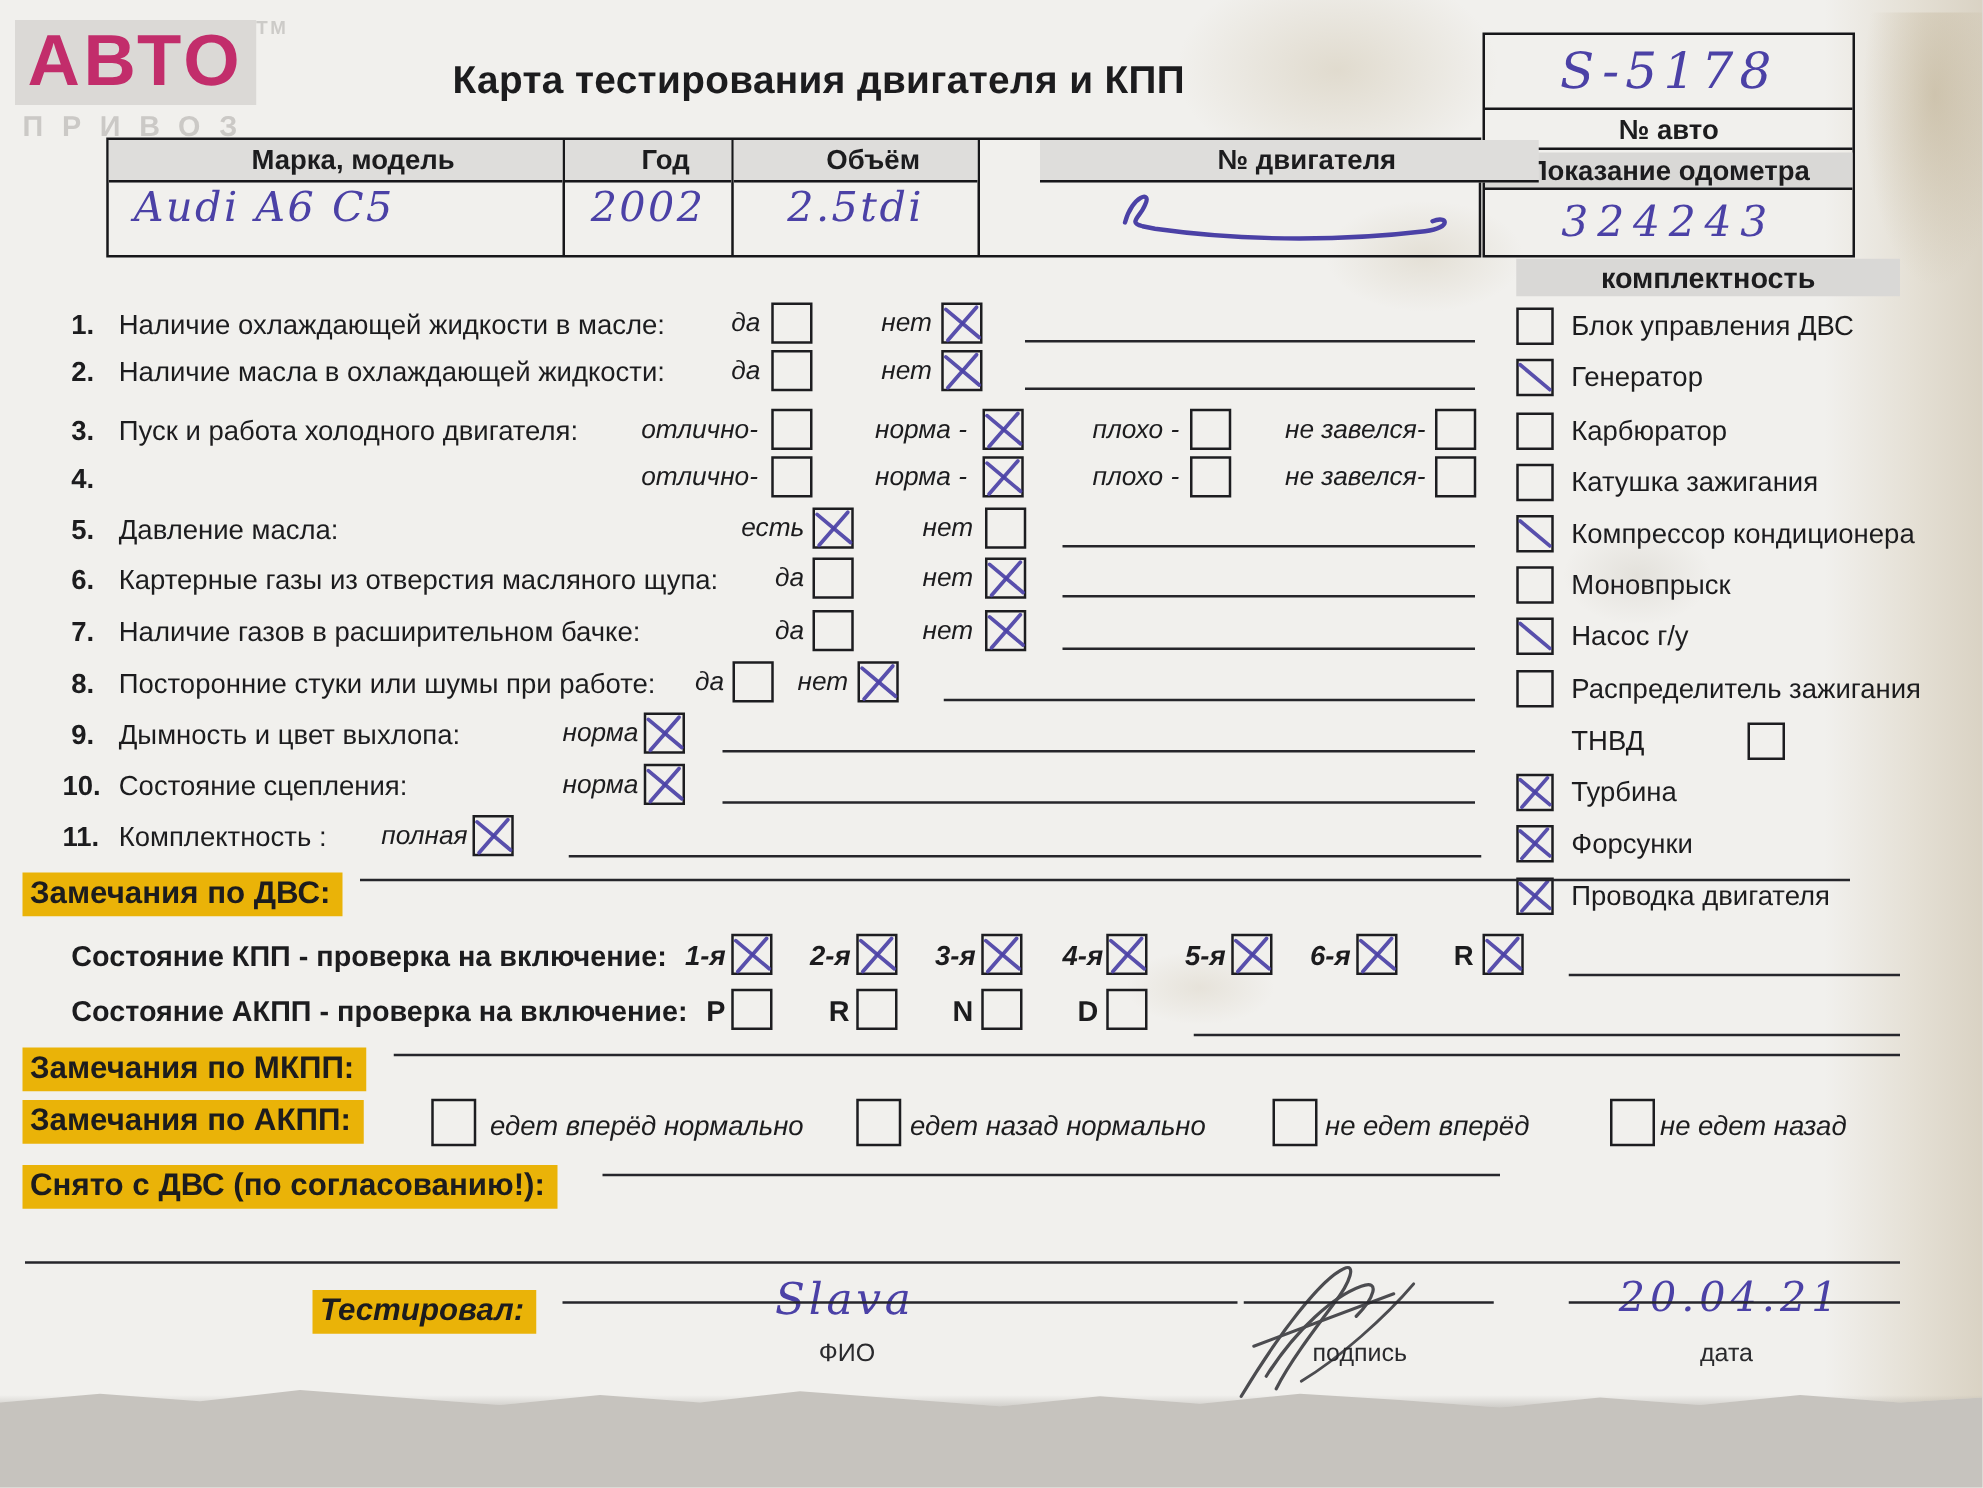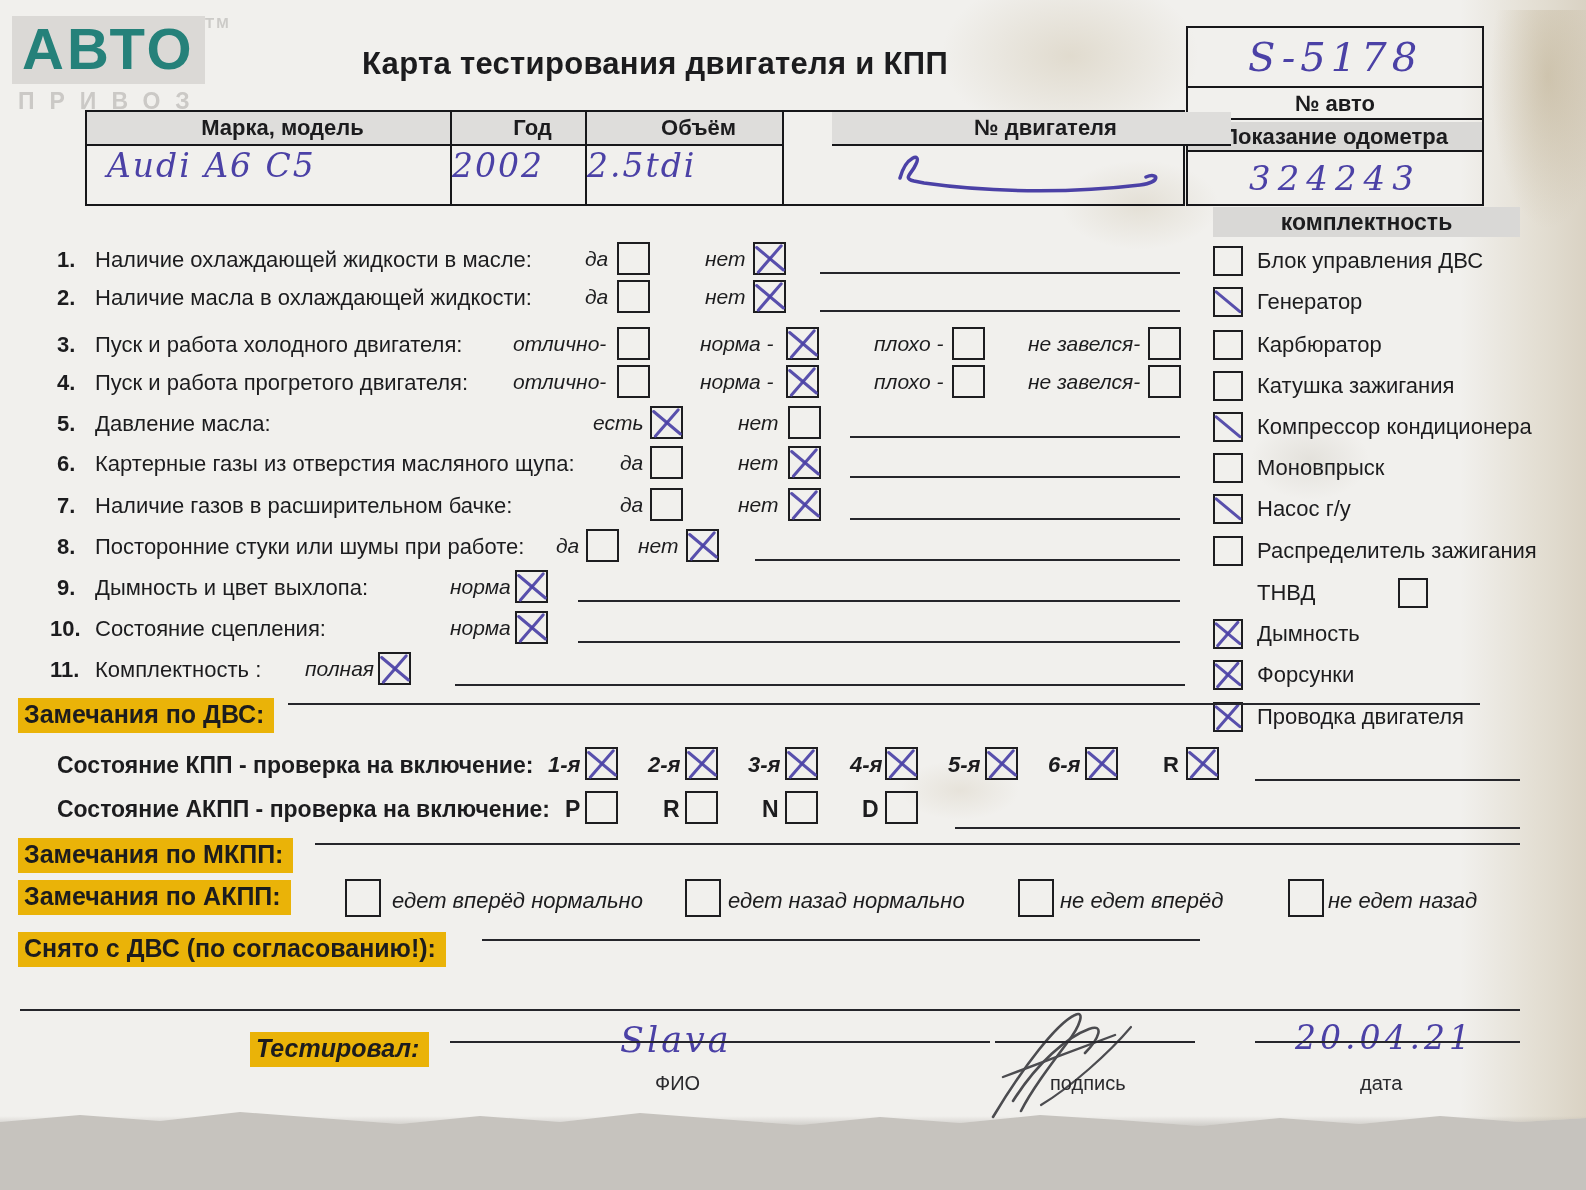--- a/index.html
+++ b/index.html
@@ -10,35 +10,35 @@
   }
   .paper{
     position:absolute;left:0;top:0;width:1586px;height:1128px;background:#f1f0ed;
     clip-path:polygon(0 0,1586px 0,1586px 1118px,1520px 1122px,1440px 1116px,1360px 1124px,1280px 1118px,1200px 1126px,1120px 1120px,1040px 1115px,960px 1123px,880px 1117px,800px 1125px,720px 1119px,640px 1113px,560px 1122px,480px 1116px,400px 1124px,320px 1118px,240px 1112px,160px 1121px,80px 1115px,0 1122px);
   }
   .paper::after{content:"";position:absolute;left:0;right:0;bottom:0;height:12px;
     background:linear-gradient(transparent,rgba(120,115,108,.35));}
   .stain{position:absolute;pointer-events:none;}
   
   .logo{position:absolute;left:12px;top:16px;opacity:.9;}
-  .logo-block{display:inline-block;background:#d9d7d4;color:#0f766e;font-weight:bold;
+  .logo-block{display:inline-block;background:#d9d7d4;color:#be185d;font-weight:bold;
     font-size:58px;line-height:62px;padding:2px 10px 4px 10px;letter-spacing:3px;}
   .logo-tm{position:absolute;right:-26px;top:-2px;color:#c9c7c4;font-size:15px;font-weight:bold;letter-spacing:2px;}
   .logo-sub{margin-top:4px;color:#c7c5c2;font-size:23px;font-weight:bold;letter-spacing:15px;padding-left:6px;}
   
   .title{position:absolute;left:315px;top:46px;width:680px;text-align:center;
     font-size:31px;font-weight:bold;letter-spacing:.3px;}
   
   .hw{font-family:"DejaVu Serif",serif;font-style:italic;color:#4b41a6;}
   
   .vtable{position:absolute;left:85px;top:110px;width:1096px;height:92px;border:2.5px solid #17171a;}
   .vcell{position:absolute;box-sizing:border-box;border-right:2.5px solid #17171a;height:100%;}
   .vhead{position:absolute;left:0;right:0;top:0;height:32px;background:#dedddb;
     border-bottom:2.5px solid #17171a;font-weight:bold;font-size:22px;text-align:center;line-height:32px;padding-left:28px;}
-  .vval{position:absolute;left:0;right:0;top:34px;font-size:33px;letter-spacing:2px;}
+  .vval{position:absolute;left:0;right:0;top:34px;text-align:center;font-size:33px;letter-spacing:2px;}
   
   .refbox{position:absolute;left:1186px;top:26px;width:294px;height:176px;border:2.5px solid #17171a;}
   .refrow{position:absolute;left:0;right:0;box-sizing:border-box;}
   
   .comp-head{position:absolute;left:1213px;top:207px;width:307px;height:30px;background:#d9d8d6;
     font-weight:bold;font-size:23px;text-align:center;line-height:30px;}
   .comp-item-label{position:absolute;left:44px;top:2px;font-size:22px;white-space:nowrap;}
   .comp-item{position:absolute;left:1213px;width:370px;height:34px;}
   
   .cb{box-sizing:border-box;position:absolute;width:33px;height:33px;border:2.5px solid #1d1d20;}
@@ -148,21 +148,21 @@
   <div class="comp-item" style="top:536px;">
       <span class="cb small"></span>
       <span class="comp-item-label">Распределитель зажигания</span>
     </div>
   <div class="comp-item" style="top:578px;text-align:center;">
       <span class="cb small"></span>
       <span class="comp-item-label">ТНВД</span>
     </div>
   <div class="comp-item" style="top:619px;">
       <span class="cb small checked"></span>
-      <span class="comp-item-label">Дымность</span>
+      <span class="comp-item-label">Турбина</span>
     </div>
   <div class="comp-item" style="top:660px;">
       <span class="cb small checked"></span>
       <span class="comp-item-label">Форсунки</span>
     </div>
   <div class="comp-item" style="top:702px;">
       <span class="cb small checked"></span>
       <span class="comp-item-label">Проводка двигателя</span>
     </div>
 
@@ -194,21 +194,20 @@
     <span class="olab" style="left:700px;">норма -</span>
     <span class="cb checked" style="left:786px;"></span>
     <span class="olab" style="left:874px;">плохо -</span>
     <span class="cb" style="left:952px;"></span>
     <span class="olab" style="left:1028px;">не завелся-</span>
     <span class="cb" style="left:1148px;"></span>
   </div>
 
   <div class="qrow" style="top:370px;">
     <span class="qnum">4.</span>
-    <span class="qtext">Пуск и работа прогретого двигателя:</span>
     <span class="olab" style="left:513px;">отлично-</span>
     <span class="cb" style="left:617px;"></span>
     <span class="olab" style="left:700px;">норма -</span>
     <span class="cb checked" style="left:786px;"></span>
     <span class="olab" style="left:874px;">плохо -</span>
     <span class="cb" style="left:952px;"></span>
     <span class="olab" style="left:1028px;">не завелся-</span>
     <span class="cb" style="left:1148px;"></span>
   </div>
 

